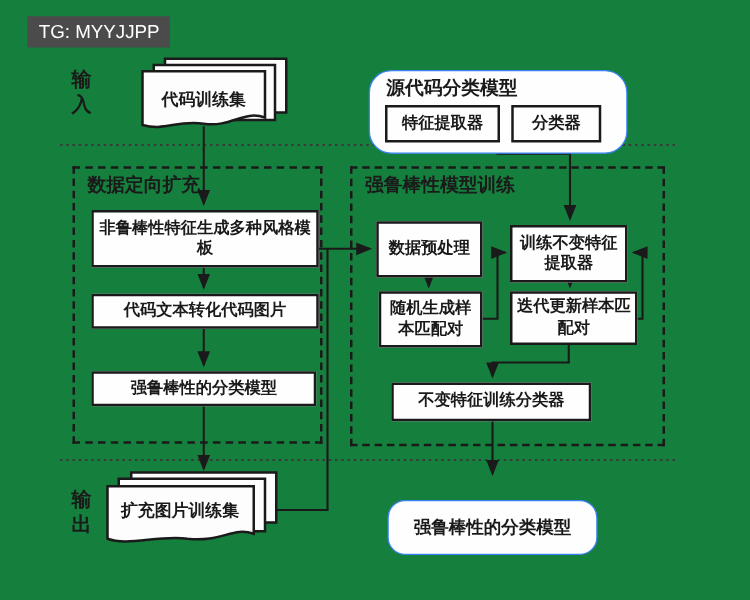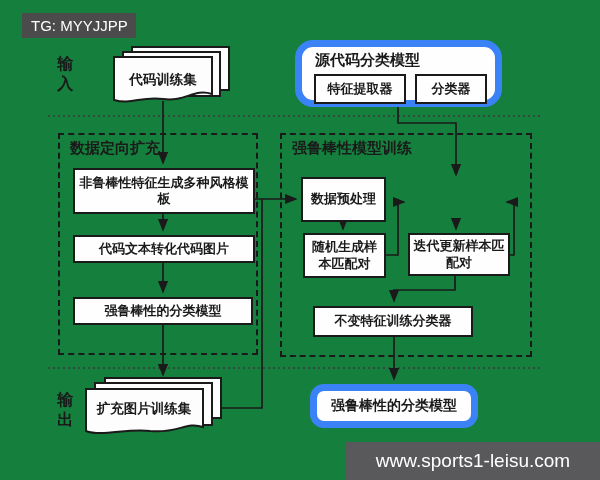--- a/index.html
+++ b/index.html
@@ -18,22 +18,23 @@
     font-weight:bold;font-size:13px;line-height:1.25;box-sizing:border-box;
     padding:1px 3px;
   }
   .panel{
     position:absolute;border:2px dashed #1a1a1a;background:transparent;box-sizing:border-box;
   }
   .ptitle{
     position:absolute;font-weight:bold;font-size:15px;white-space:nowrap;
   }
   .rounded{
-    position:absolute;border:7px solid #3b82f6;border-radius:16px;background:#fefefe;
+    position:absolute;border:1px solid #3b82f6;border-radius:16px;background:#fefefe;
     box-sizing:border-box;
+    margin-top:16px;
   }
   .vlabel{
     position:absolute;font-weight:bold;font-size:16px;width:1.15em;
     word-break:break-all;line-height:1.25;text-align:center;
   }
   .doclabel{
     position:absolute;font-weight:bold;font-size:13.5px;text-align:center;white-space:nowrap;
   }
   svg{position:absolute;left:0;top:0;}
 </style>
@@ -77,23 +78,20 @@
       <path d="M386,255 L398,255 L398,202 L404,202" marker-end="url(#arr)"></path>
       <path d="M510,255 L514,255 L514,202 L507,202" marker-end="url(#arr)"></path>
       <path d="M455,276 L455,290 L394,290 L394,301" marker-end="url(#arr)"></path>
       <path d="M394,337 L394,379" marker-end="url(#arr)"></path>
     </g>
   </svg>
 
   <div class="abs badge" style="left:22px;top:13px;width:114px;height:25px;background:#4b4b4b;font-size:15px;padding-left:9px;box-sizing:border-box;">
     <span>TG: MYYJJPP</span>
   </div>
-  <div class="abs badge" style="left:346px;top:442px;width:254px;height:38px;background:#59595b;font-size:19px;justify-content:center;">
-    <span>www.sports1-leisu.com</span>
-  </div>
 
   <div class="vlabel" style="left:56px;top:54px;">输入</div>
   <div class="vlabel" style="left:56px;top:390px;">输出</div>
 
   <div class="doclabel" style="left:116px;top:71px;width:94px;">代码训练集</div>
   <div class="doclabel" style="left:88px;top:400px;width:112px;">扩充图片训练集</div>
 
   <div class="rounded" style="left:295px;top:40px;width:207px;height:67px;border-radius:18px;">
     <div class="ptitle" style="left:13px;top:4px;">源代码分类模型</div>
     <div class="box" style="left:12px;top:27px;width:92px;height:30px;">特征提取器</div>
@@ -102,19 +100,20 @@
 
   <div class="panel" style="left:58px;top:133px;width:200px;height:222px;"></div>
   <div class="ptitle" style="left:70px;top:139px;">数据定向扩充</div>
   <div class="box" style="left:73px;top:168px;width:182px;height:46px;">非鲁棒性特征生成多种风格模板</div>
   <div class="box" style="left:73px;top:235px;width:182px;height:28px;">代码文本转化代码图片</div>
   <div class="box" style="left:73px;top:297px;width:180px;height:28px;">强鲁棒性的分类模型</div>
 
   <div class="panel" style="left:280px;top:133px;width:252px;height:224px;"></div>
   <div class="ptitle" style="left:292px;top:139px;">强鲁棒性模型训练</div>
   <div class="box" style="left:301px;top:177px;width:85px;height:45px;">数据预处理</div>
+  <div class="box" style="left:408px;top:180px;width:94px;height:46px;">训练不变特征提取器</div>
   <div class="box" style="left:303px;top:233px;width:83px;height:45px;">随机生成样本匹配对</div>
   <div class="box" style="left:408px;top:233px;width:102px;height:43px;">迭代更新样本匹配对</div>
   <div class="box" style="left:313px;top:306px;width:160px;height:31px;">不变特征训练分类器</div>
 
   <div class="rounded" style="left:310px;top:384px;width:168px;height:44px;border-radius:14px;display:flex;align-items:center;justify-content:center;font-weight:bold;font-size:14px;font-family:Liberation Serif, serif;">强鲁棒性的分类模型</div>
 
 </div>
 
 </body></html>

